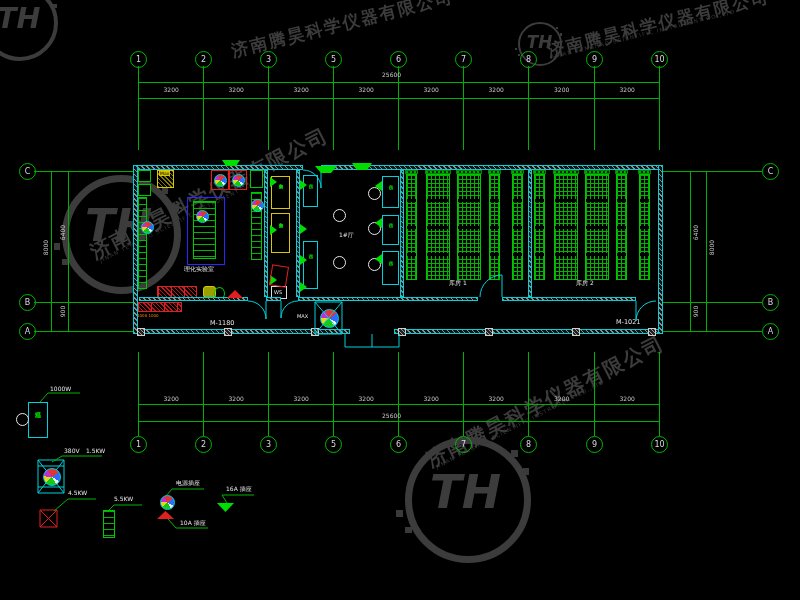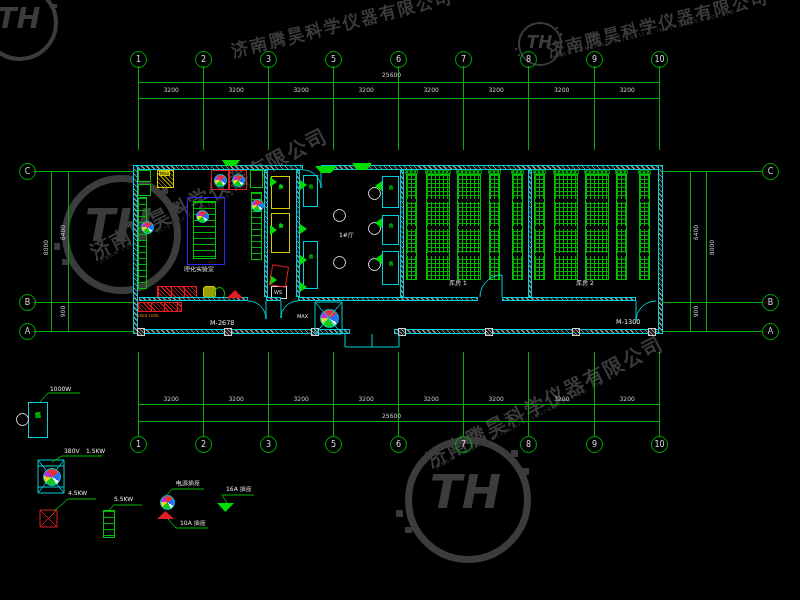--- a/index.html
+++ b/index.html
@@ -221,22 +221,22 @@
       <span class="vt" style="left:5px;top:3px;font-size:4.5px">仪器台</span>
     </div>
     <div class="cy" style="left:382px;top:251px;width:17px;height:34px">
       <span class="vt" style="left:5px;top:5px;font-size:4.5px">仪器台</span>
     </div>
     <span class="wt" style="left:339px;top:231px;font-size:6px">1#厅</span>
 
     <span class="wt" style="left:449px;top:279px;font-size:6px">库房 1</span>
     <span class="wt" style="left:576px;top:279px;font-size:6px">库房 2</span>
 
-    <span class="wt" style="left:210px;top:319px;font-size:6.5px">M-2678</span>
-    <span class="wt" style="left:616px;top:318px;font-size:6.5px">M-1300</span>
+    <span class="wt" style="left:210px;top:319px;font-size:6.5px">M-1180</span>
+    <span class="wt" style="left:616px;top:318px;font-size:6.5px">M-1021</span>
     <span class="wt" style="left:297px;top:313px;font-size:5px">MAX</span>
     <div class="fan" style="left:320px;top:309px;width:17px;height:17px"></div>
   <div class="wall" style="left: 133px; top: 165px; width: 170px; height: 5px;"></div>
       <div class="wall" style="left: 321px; top: 165px; width: 342px; height: 5px;"></div>
       <div class="wall" style="left: 133px; top: 329px; width: 217px; height: 5px;"></div>
       <div class="wall" style="left: 394px; top: 329px; width: 269px; height: 5px;"></div>
       <div class="wall" style="left: 133px; top: 165px; width: 5px; height: 169px;"></div>
       <div class="wall" style="left: 658px; top: 165px; width: 5px; height: 169px;"></div>
       <div class="wall" style="left: 264px; top: 170px; width: 4px; height: 127px;"></div>
       <div class="wall" style="left: 296px; top: 170px; width: 4px; height: 127px;"></div>

